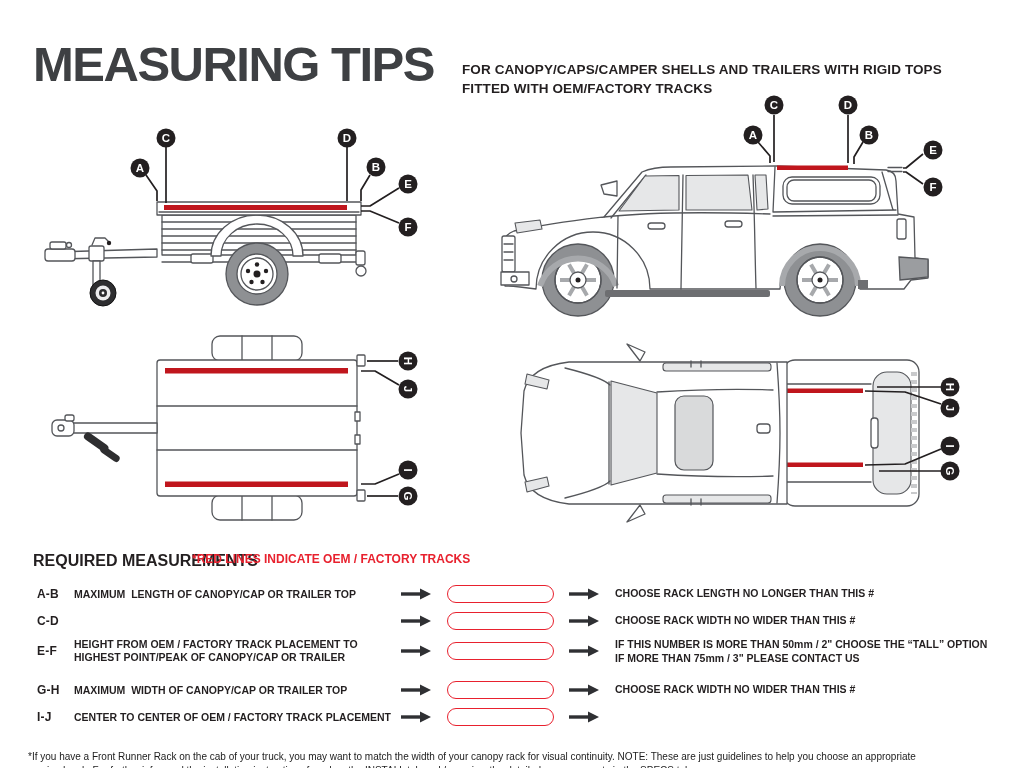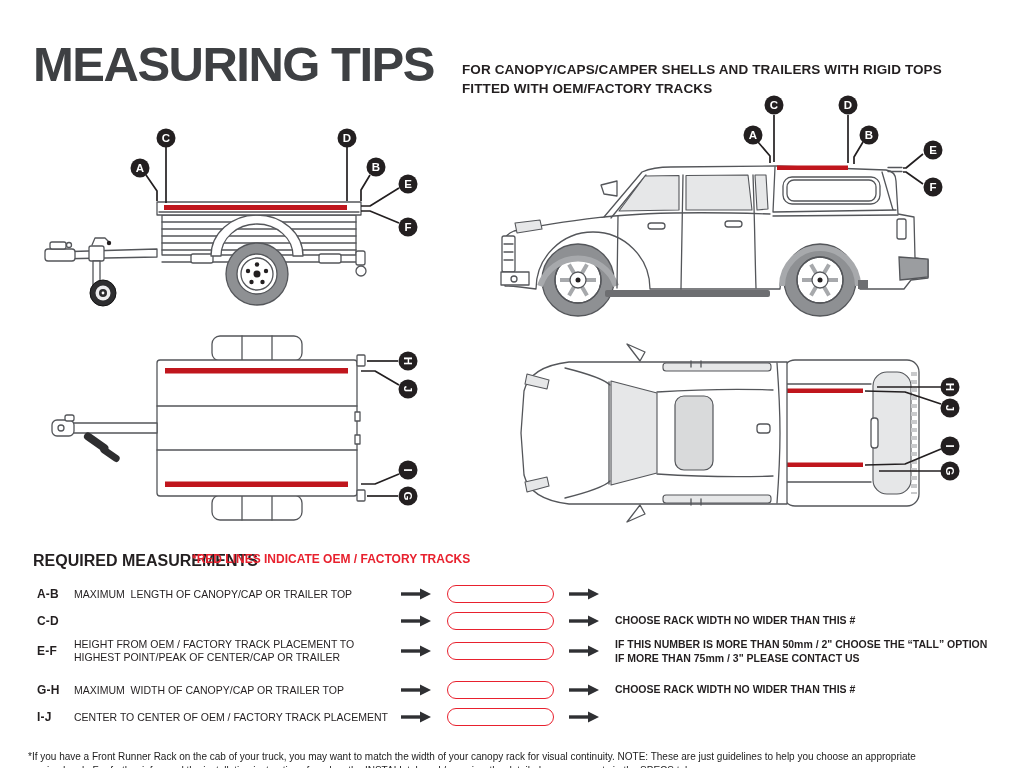--- a/index.html
+++ b/index.html
@@ -13,21 +13,21 @@
   .abs{position:absolute;}
   .title{left:33px;top:10px;font-weight:700;font-size:49px;line-height:52px;
          letter-spacing:-1.5px;color:var(--title_gray);white-space:nowrap;}
   .subtitle{left:462px;top:32px;width:540px;font-weight:700;font-size:13.5px;line-height:19px;
             letter-spacing:.1px;color:var(--ink);white-space:pre-line;}
   .legend-title{left:33px;top:524px;font-weight:700;font-size:16px;color:var(--ink);}
   .legend-note{left:192px;top:524px;font-weight:700;font-size:12px;color:var(--text_red);text-align:center;}
   .mrow{position:absolute;left:4px;width:884px;}
   .mrow>*{position:absolute;top:50%;transform:translateY(-50%);}
   .mid{left:33px;width:36px;font-weight:700;font-size:12px;letter-spacing:.2px;}
-  .mdesc{left:70px;width:325px;font-weight:400;font-size:10.5px;line-height:13px;white-space:pre-wrap;}
+  .mdesc{left:70px;width:325px;font-weight:700;font-size:10.5px;line-height:13px;white-space:pre-wrap;}
   .arrow1{left:397px;} .arrow2{left:565px;}
   .pill{left:443px;width:107px;height:18px;border:1.6px solid var(--text_red);border-radius:10px;background:#fff;}
   .mresult{left:611px;width:410px;font-weight:700;font-size:10.5px;line-height:13.5px;white-space:pre-wrap;}
   .footnote{left:28px;top:722px;width:992px;font-weight:400;font-size:10px;line-height:13.5px;
             color:#1c1c1c;white-space:pre-wrap;padding-left:14px;text-indent:-14px;}
   
   .ln{stroke:var(--line_gray);stroke-width:1.3;fill:none;stroke-linecap:round;stroke-linejoin:round;}
   .lnf{stroke:var(--line_gray);stroke-width:1.3;fill:#fff;stroke-linejoin:round;}
   .glass{stroke:var(--line_gray);stroke-width:1.1;fill:var(--glass_gray);stroke-linejoin:round;}
   .tire{stroke:var(--line_gray);stroke-width:1.3;fill:var(--tire_gray);}
@@ -272,40 +272,41 @@
     <span class="mdesc">MAXIMUM  LENGTH OF CANOPY/CAP OR TRAILER TOP</span>
     <svg class="arrow1" width="30" height="12">
         <line x1="0" y1="6" x2="20" y2="6" stroke="#2f3033" stroke-width="3.4"></line>
         <polygon points="19,0.5 30,6 19,11.5" fill="#2f3033"></polygon>
       </svg>
     <div class="pill"></div>
     <svg class="arrow2" width="30" height="12">
         <line x1="0" y1="6" x2="20" y2="6" stroke="#2f3033" stroke-width="3.4"></line>
         <polygon points="19,0.5 30,6 19,11.5" fill="#2f3033"></polygon>
       </svg>
+    <span class="mresult">CHOOSE RACK LENGTH NO LONGER THAN THIS #</span>
   </div>
 
   <div class="mrow" style="top:580px;height:26px">
     <span class="mid">C-D</span>
     <svg class="arrow1" width="30" height="12">
         <line x1="0" y1="6" x2="20" y2="6" stroke="#2f3033" stroke-width="3.4"></line>
         <polygon points="19,0.5 30,6 19,11.5" fill="#2f3033"></polygon>
       </svg>
     <div class="pill"></div>
     <svg class="arrow2" width="30" height="12">
         <line x1="0" y1="6" x2="20" y2="6" stroke="#2f3033" stroke-width="3.4"></line>
         <polygon points="19,0.5 30,6 19,11.5" fill="#2f3033"></polygon>
       </svg>
     <span class="mresult">CHOOSE RACK WIDTH NO WIDER THAN THIS #</span>
   </div>
 
   <div class="mrow" style="top:601px;height:44px">
     <span class="mid">E-F</span>
     <span class="mdesc">HEIGHT FROM OEM / FACTORY TRACK PLACEMENT TO
-HIGHEST POINT/PEAK OF CENTER/CAP OR TRAILER</span>
+HIGHEST POINT/PEAK OF CANOPY/CAP OR TRAILER</span>
     <svg class="arrow1" width="30" height="12">
         <line x1="0" y1="6" x2="20" y2="6" stroke="#2f3033" stroke-width="3.4"></line>
         <polygon points="19,0.5 30,6 19,11.5" fill="#2f3033"></polygon>
       </svg>
     <div class="pill"></div>
     <svg class="arrow2" width="30" height="12">
         <line x1="0" y1="6" x2="20" y2="6" stroke="#2f3033" stroke-width="3.4"></line>
         <polygon points="19,0.5 30,6 19,11.5" fill="#2f3033"></polygon>
       </svg>
     <span class="mresult">IF THIS NUMBER IS MORE THAN 50mm / 2" CHOOSE THE “TALL” OPTION

